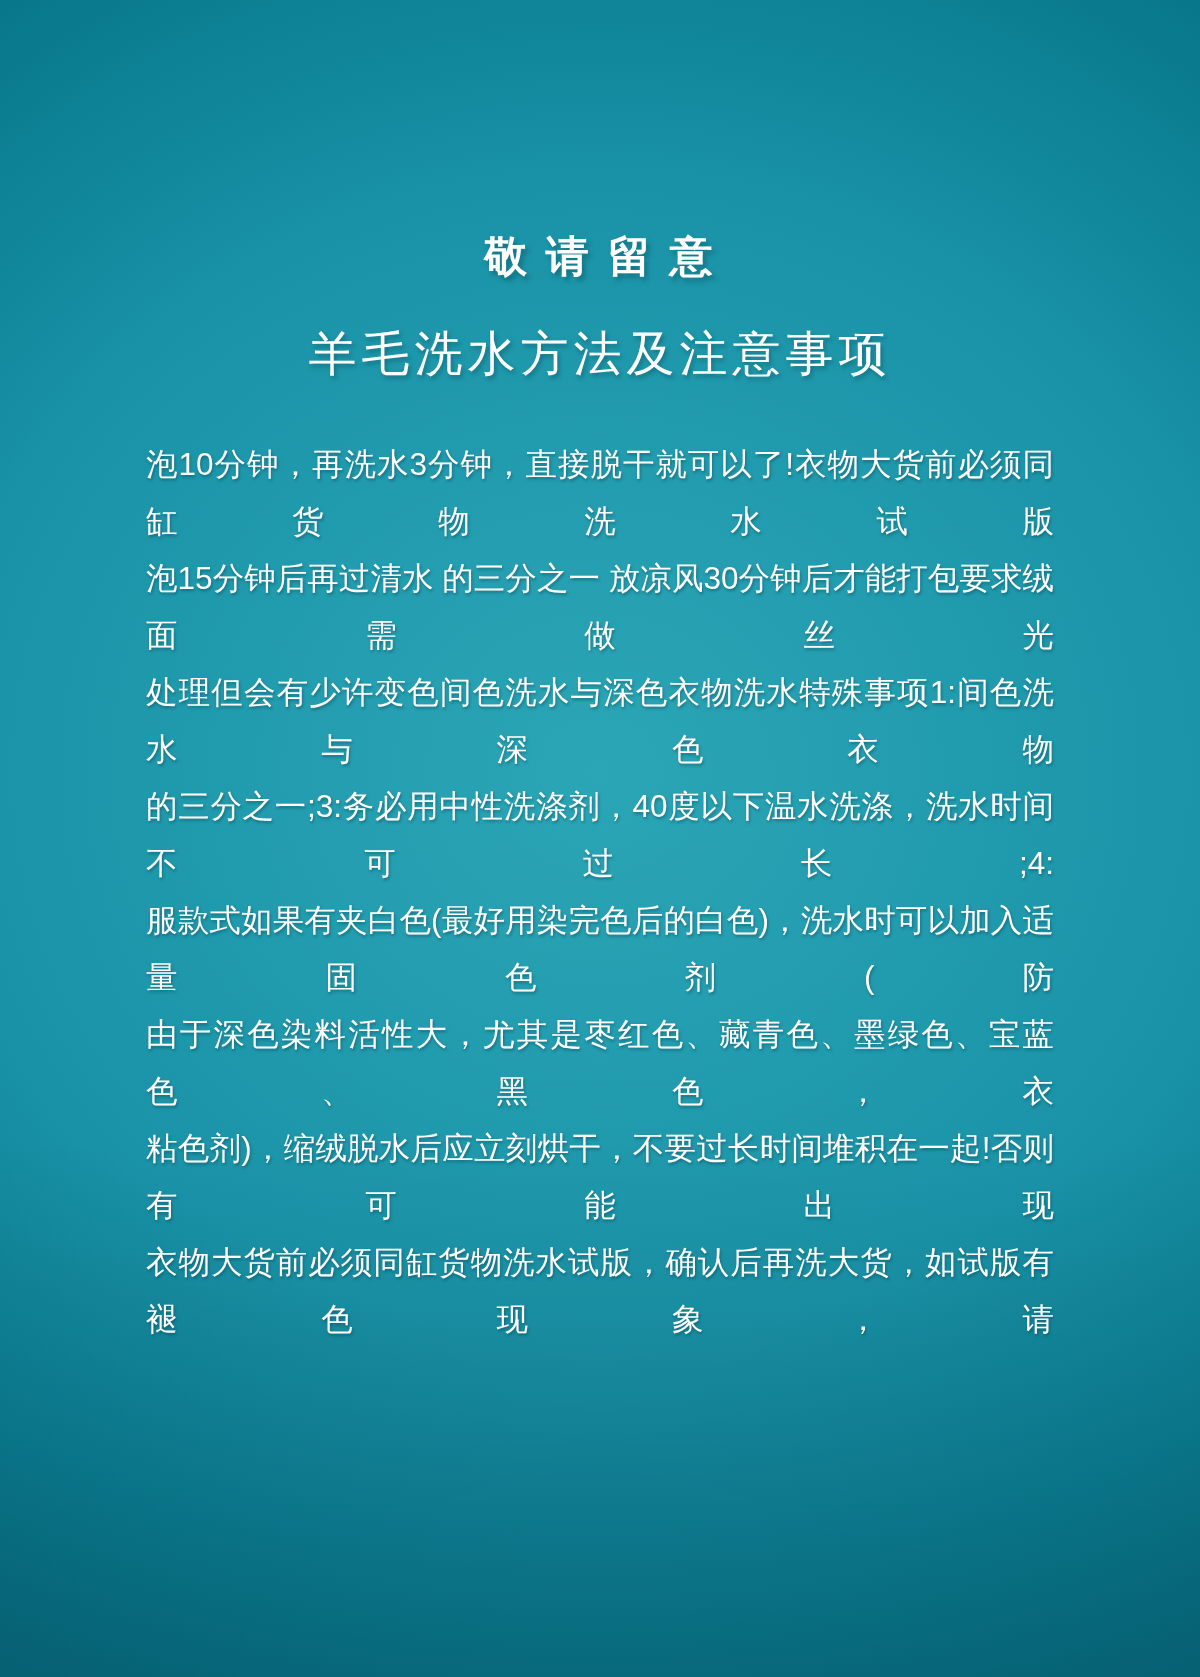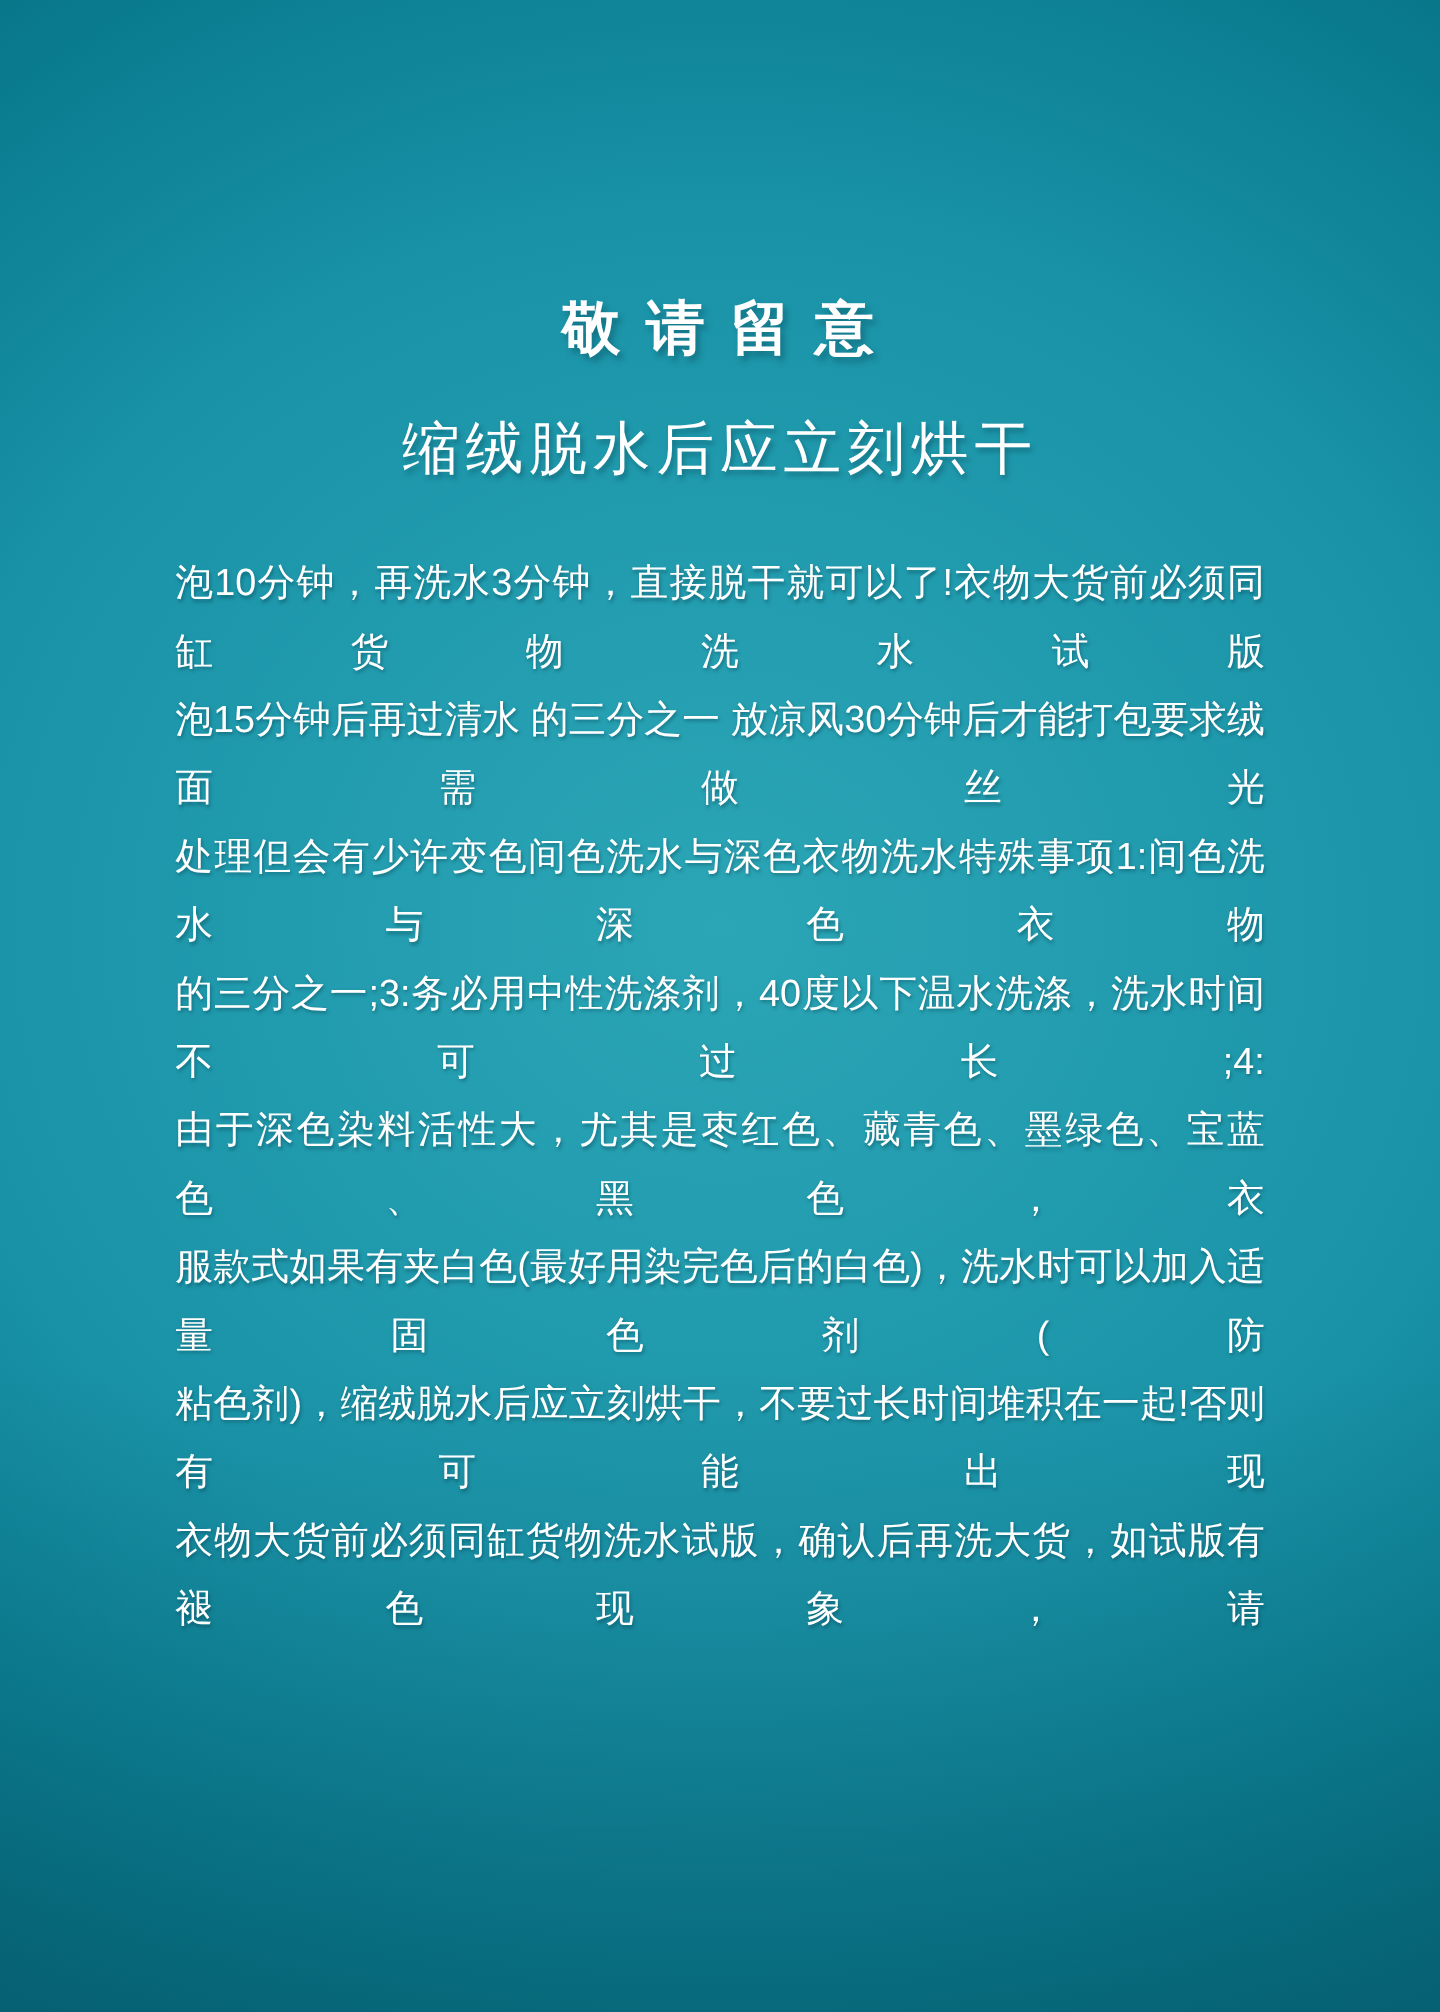--- a/index.html
+++ b/index.html
@@ -20,23 +20,23 @@
     color: var(--text, #ffffff);
     background:
       linear-gradient(180deg, rgba(0,45,60,0) 68%, rgba(0,45,60,0.22) 100%),
       radial-gradient(ellipse 95% 62% at 50% 46%,
         var(--background-center, #2ba6b6) 0%,
         var(--background-mid, #1a93a8) 55%,
         var(--background-edge, #0b7e92) 82%,
         var(--background-corner, #076f82) 100%);
   }
   .title {
-    margin: 16px;
+    margin: 1px;
     padding-top: 234px;
-    font-size: 49px;
+    font-size: 43px;
     line-height: 1;
     font-weight: bold;
     letter-spacing: 0.08em;
     text-align: center;
     text-shadow: 3px 4px 5px rgba(0,45,58,0.35);
   }
   .subtitle {
     margin: 52px 0 0 0;
     font-size: 48px;
     line-height: 1;
@@ -60,25 +60,25 @@
   }
   .para-line.first {
     text-indent: 2em;
   }
 </style>
 </head>
 <body>
 
 <div class="poster">
   <h1 class="title">敬 请 留 意</h1>
-  <h2 class="subtitle">缩绒脱水后应立刻烘干</h2>
+  <h2 class="subtitle">羊毛洗水方法及注意事项</h2>
   <div class="body-paragraph">
       <div class="para-line">泡10分钟，再洗水3分钟，直接脱干就可以了!衣物大货前必须同缸货物洗水试版</div>
       <div class="para-line">泡15分钟后再过清水 的三分之一 放凉风30分钟后才能打包要求绒面需做丝光</div>
       <div class="para-line">处理但会有少许变色间色洗水与深色衣物洗水特殊事项1:间色洗水与深色衣物</div>
       <div class="para-line">的三分之一;3:务必用中性洗涤剂，40度以下温水洗涤，洗水时间不可过长;4:</div>
+      <div class="para-line">服款式如果有夹白色(最好用染完色后的白色)，洗水时可以加入适量固色剂(防</div>
       <div class="para-line">由于深色染料活性大，尤其是枣红色、藏青色、墨绿色、宝蓝色、黑色，衣</div>
-      <div class="para-line">服款式如果有夹白色(最好用染完色后的白色)，洗水时可以加入适量固色剂(防</div>
       <div class="para-line">粘色剂)，缩绒脱水后应立刻烘干，不要过长时间堆积在一起!否则有可能出现</div>
       <div class="para-line">衣物大货前必须同缸货物洗水试版，确认后再洗大货，如试版有褪色现象，请</div>
     </div>
 
 </div>
 
 </body></html>

